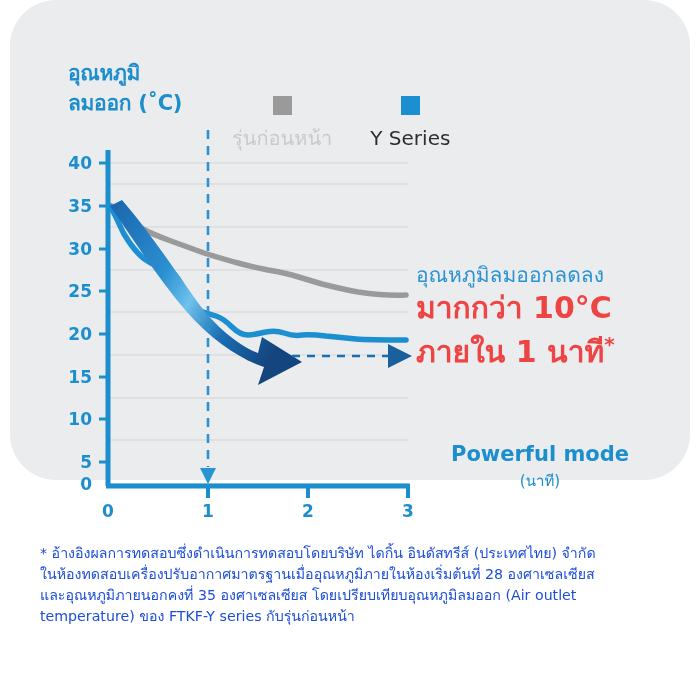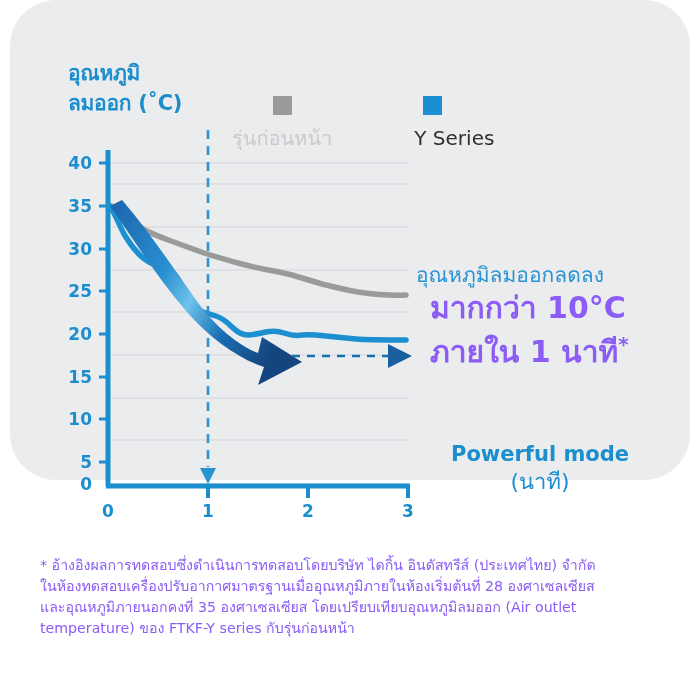--- a/index.html
+++ b/index.html
@@ -55,21 +55,21 @@
   .legend-swatch {
     width: 19px;
     height: 19px;
     display: block;
   }
   .legend-label {
     font-size: 20px;
     line-height: 20px;
   }
   #legend-label-prev { color: #c9cacc; }
-  #legend-label-y    { color: #2f2f2f; margin-left: 44px; }
+  #legend-label-y    { color: #2f2f2f; }
 
   
   #plot-wrap {
     position: absolute;
     left: 0;
     top: 0;
     width: 700px;
     height: 572px;
   }
   svg { display: block; }
@@ -85,49 +85,47 @@
   #callout-line1 {
     font-size: 21px;
     line-height: 27px;
     color: #2a93d2;
     white-space: nowrap;
   }
   #callout-line2, #callout-line3 {
     font-size: 30px;
     font-weight: bold;
     line-height: 37px;
-    color: #8b5cf6;
+    color: #ef4444;
     white-space: nowrap;
-    margin-left: 14px;
   }
   #callout-line3 .star { font-size: 20px; vertical-align: super; }
 
   
   #x-axis-title {
     position: absolute;
     left: 410px;
     top: 440px;
     width: 260px;
     text-align: center;
     color: #1c8ece;
   }
   #x-title-l1 { font-size: 20px; font-weight: bold; line-height: 27px; }
   #x-title-l2 { font-size: 21px; font-weight: bold; line-height: 28px; }
-  #x-title-l3 { font-size: 22px; line-height: 27px; font-weight: normal; }
+  #x-title-l3 { font-size: 15px; line-height: 27px; font-weight: normal; }
 
   
   #footnote {
     position: absolute;
     left: 40px;
     top: 543px;
     width: 625px;
-    color: #8b5cf6;
+    color: #1d4ed8;
     font-size: 14.2px;
     line-height: 21px;
-    margin-top: 12px;
   }
   #footnote .fn-line { display: block; white-space: nowrap; }
 </style>
 </head>
 <body>
 
 <div id="panel">
 
   <div id="y-axis-title">
     <span class="l1">อุณหภูมิ</span>

